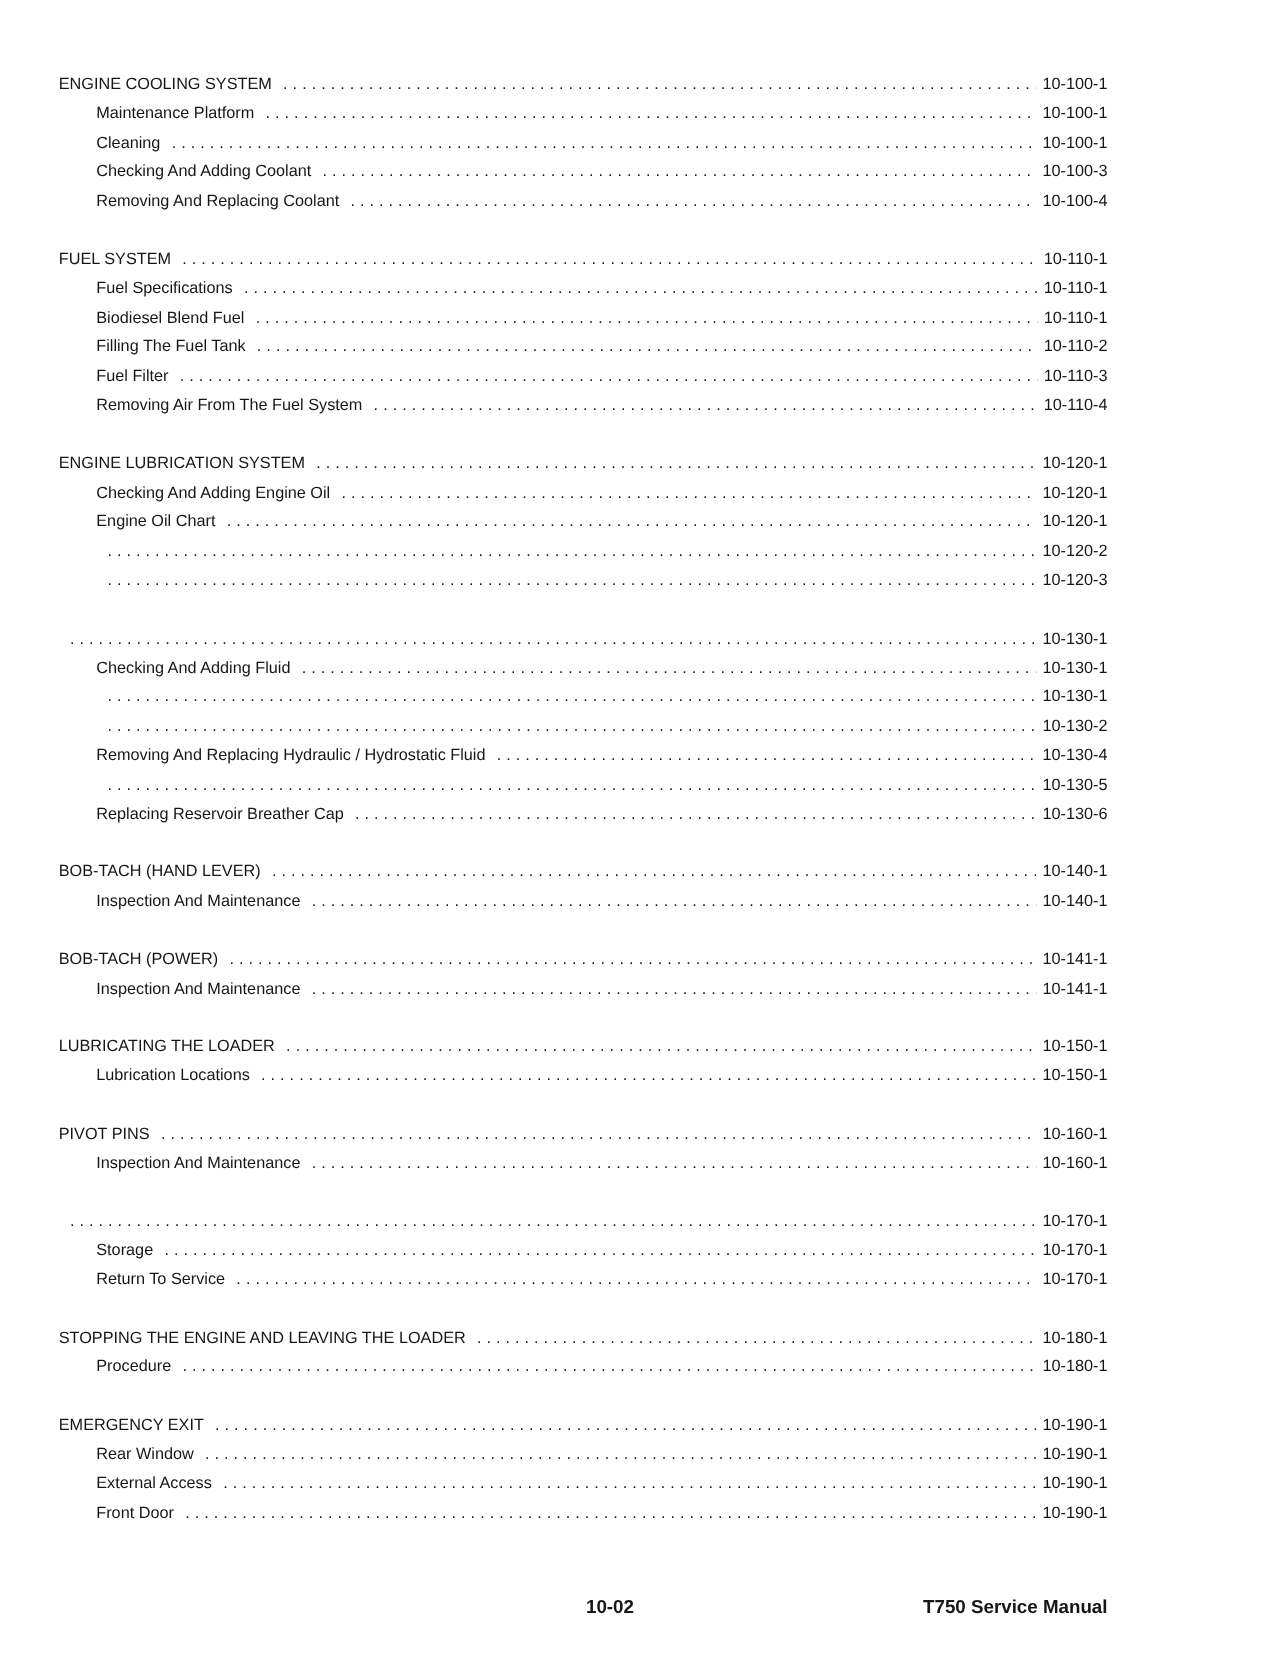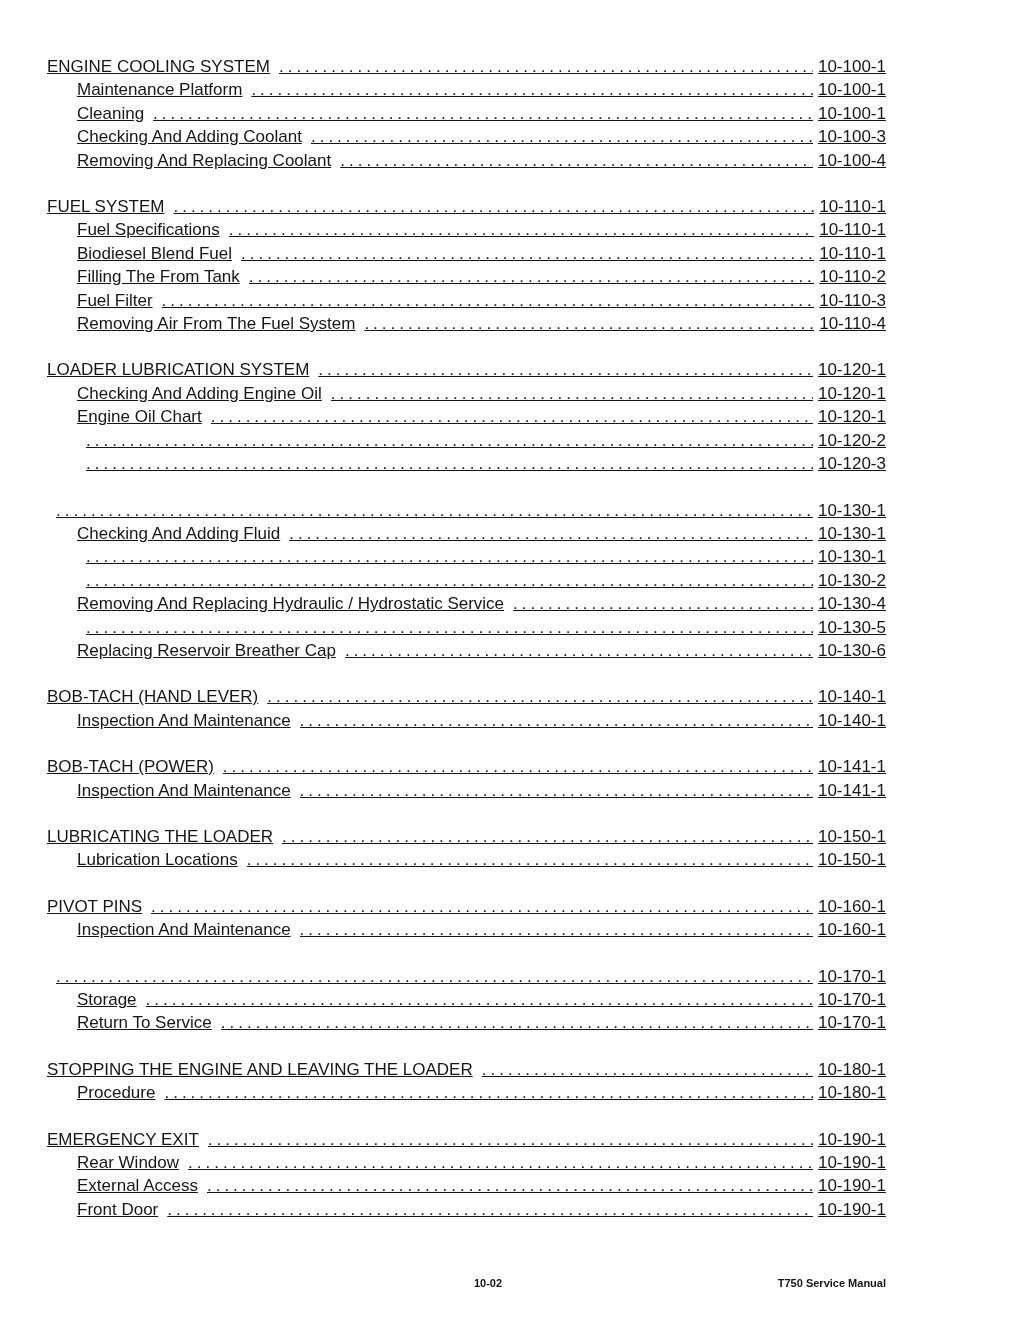--- a/index.html
+++ b/index.html
@@ -25,23 +25,22 @@
     left: 47px;
     top: 55px;
     width: 839px;
   }
   .toc-section {
     margin-bottom: 23px;
   }
   .row {
     display: flex;
     align-items: baseline;
-    font-size: 17px;
+    font-size: 13px;
     line-height: 23.4px;
-    text-decoration: underline;
   }
   .entry-row {
     padding-left: 30px;
   }
   .label {
     white-space: nowrap;
   }
   .dots {
     flex: 1;
     overflow: hidden;
@@ -52,21 +51,21 @@
   }
   .pageno {
     white-space: nowrap;
   }
   .footer {
     position: absolute;
     top: 1277px;
     left: 0;
     width: 1024px;
     height: 20px;
-    font-size: 11px;
+    font-size: 15px;
     font-weight: bold;
   }
   .footer-center {
     position: absolute;
     left: 0;
     width: 976px; 
     text-align: center;
   }
   .footer-right {
     position: absolute;
@@ -116,38 +115,38 @@
           <span class="label">Fuel Specifications</span>
           <span class="dots">............................................................................................................................................................................................................................</span>
           <span class="pageno">10-110-1</span>
         </div>
         <div class="row entry-row">
           <span class="label">Biodiesel Blend Fuel</span>
           <span class="dots">............................................................................................................................................................................................................................</span>
           <span class="pageno">10-110-1</span>
         </div>
         <div class="row entry-row">
-          <span class="label">Filling The From Tank</span>
+          <span class="label">Filling The Fuel Tank</span>
           <span class="dots">............................................................................................................................................................................................................................</span>
           <span class="pageno">10-110-2</span>
         </div>
         <div class="row entry-row">
           <span class="label">Fuel Filter</span>
           <span class="dots">............................................................................................................................................................................................................................</span>
           <span class="pageno">10-110-3</span>
         </div>
         <div class="row entry-row">
           <span class="label">Removing Air From The Fuel System</span>
           <span class="dots">............................................................................................................................................................................................................................</span>
           <span class="pageno">10-110-4</span>
         </div>
       </div>
       <div class="toc-section">
         <div class="row section-title-row">
-          <span class="label">LOADER LUBRICATION SYSTEM</span>
+          <span class="label">ENGINE LUBRICATION SYSTEM</span>
           <span class="dots">............................................................................................................................................................................................................................</span>
           <span class="pageno">10-120-1</span>
         </div>
         <div class="row entry-row">
           <span class="label">Checking And Adding Engine Oil</span>
           <span class="dots">............................................................................................................................................................................................................................</span>
           <span class="pageno">10-120-1</span>
         </div>
         <div class="row entry-row">
           <span class="label">Engine Oil Chart</span>
@@ -175,21 +174,21 @@
         </div>
         <div class="row entry-row">
           <span class="dots">............................................................................................................................................................................................................................</span>
           <span class="pageno">10-130-1</span>
         </div>
         <div class="row entry-row">
           <span class="dots">............................................................................................................................................................................................................................</span>
           <span class="pageno">10-130-2</span>
         </div>
         <div class="row entry-row">
-          <span class="label">Removing And Replacing Hydraulic / Hydrostatic Service</span>
+          <span class="label">Removing And Replacing Hydraulic / Hydrostatic Fluid</span>
           <span class="dots">............................................................................................................................................................................................................................</span>
           <span class="pageno">10-130-4</span>
         </div>
         <div class="row entry-row">
           <span class="dots">............................................................................................................................................................................................................................</span>
           <span class="pageno">10-130-5</span>
         </div>
         <div class="row entry-row">
           <span class="label">Replacing Reservoir Breather Cap</span>
           <span class="dots">............................................................................................................................................................................................................................</span>

